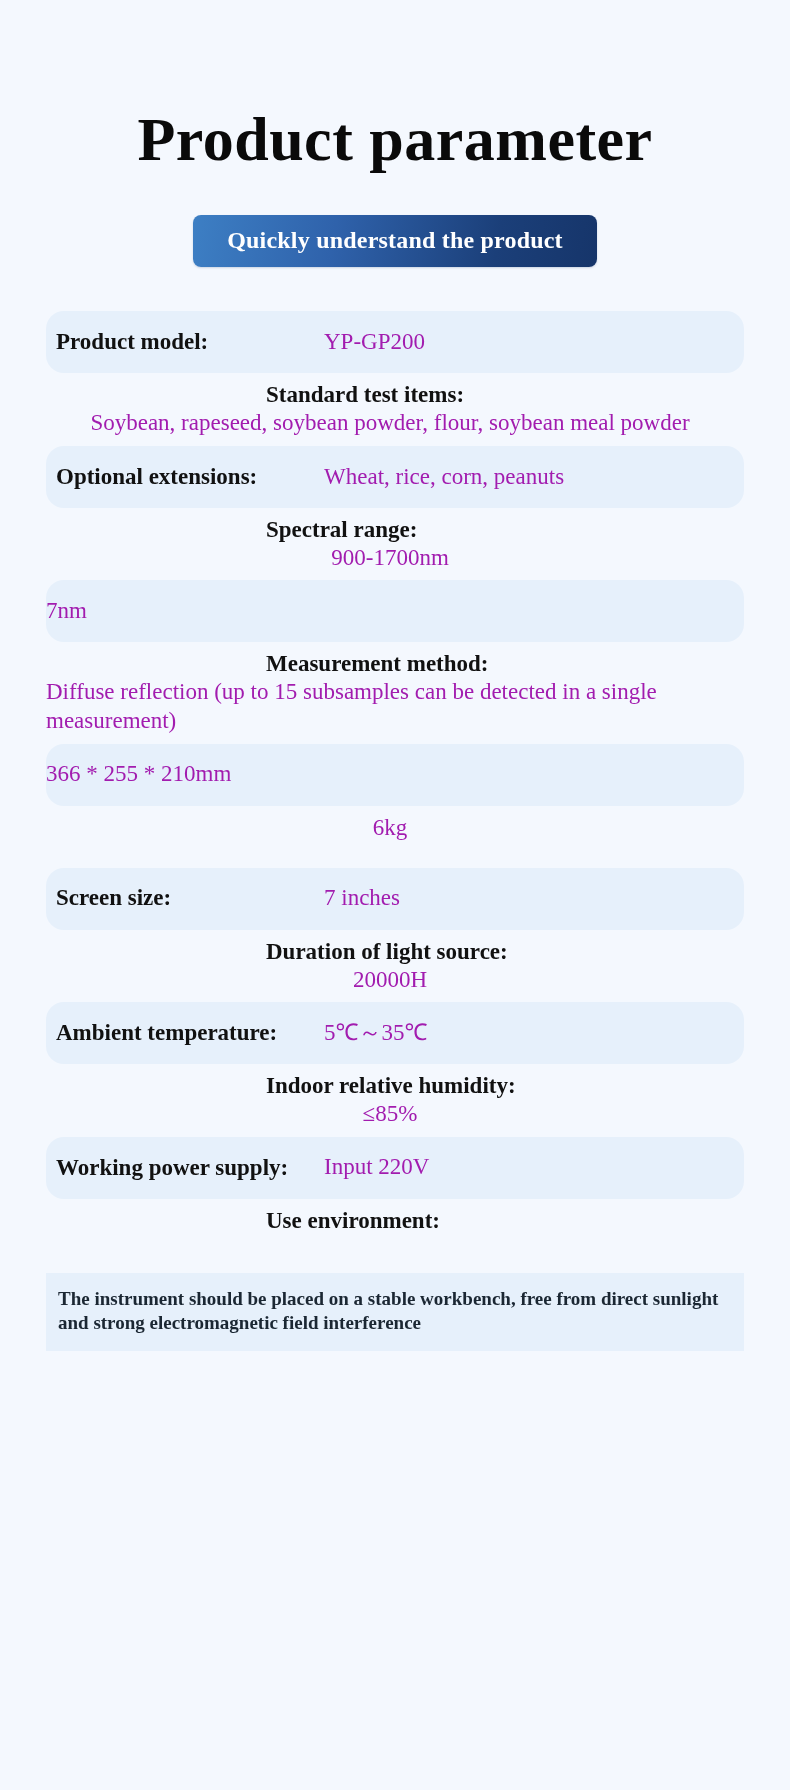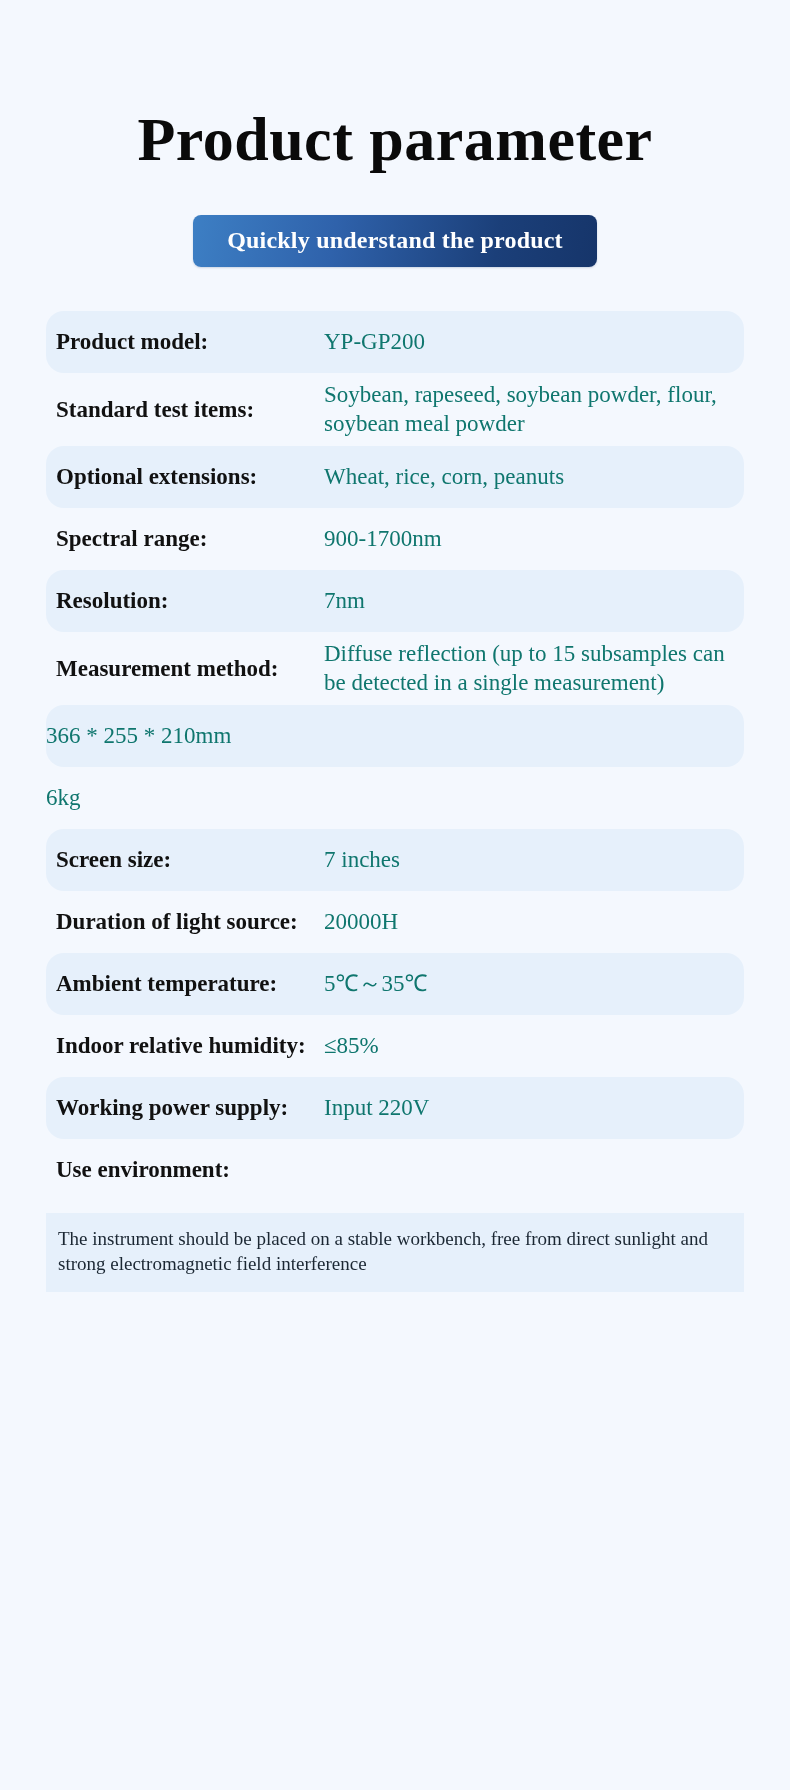--- a/index.html
+++ b/index.html
@@ -50,47 +50,47 @@
     width: 698px;
   }
   .row {
     display: flex;
     align-items: center;
     min-height: 62px;
     padding: 8px 0;
     border-radius: 18px;
   }
   .row.shaded { background: #e6f0fb; }
-  .row.plain { background: transparent; }
+  .row.plain { background: transparent; flex-direction: column; }
   .cell-label {
     width: 278px;
     padding-left: 10px;
     padding-right: 8px;
     font-family: "Liberation Serif", serif;
     font-weight: bold;
     font-size: 23px;
     color: #111111;
     line-height: 1.22;
   }
   .cell-value {
     flex: 1;
     padding-right: 10px;
     font-family: "Liberation Serif", serif;
     font-weight: normal;
     font-size: 23px;
-    color: #0f766e;
+    color: #a21caf;
     line-height: 1.24;
   }
   .note {
     margin: 12px auto 0 auto;
     width: 698px;
     background: #e6f0fb;
     padding: 14px 16px 15px 12px;
     font-family: "Liberation Serif", serif;
-    font-weight: normal;
+    font-weight: bold;
     font-size: 19px;
     color: #1b2733;
     line-height: 1.3;
   }
 </style>
 </head>
 <body>
 
 <div class="page">
 
@@ -111,21 +111,20 @@
       </div>
       <div class="row shaded">
         <div class="cell-label">Optional extensions:</div>
         <div class="cell-value">Wheat, rice, corn, peanuts</div>
       </div>
       <div class="row plain">
         <div class="cell-label">Spectral range:</div>
         <div class="cell-value">900-1700nm</div>
       </div>
       <div class="row shaded">
-        <div class="cell-label">Resolution:</div>
         <div class="cell-value">7nm</div>
       </div>
       <div class="row plain">
         <div class="cell-label">Measurement method:</div>
         <div class="cell-value">Diffuse reflection (up to 15 subsamples can be detected in a single measurement)</div>
       </div>
       <div class="row shaded">
         <div class="cell-value">366 * 255 * 210mm</div>
       </div>
       <div class="row plain">

